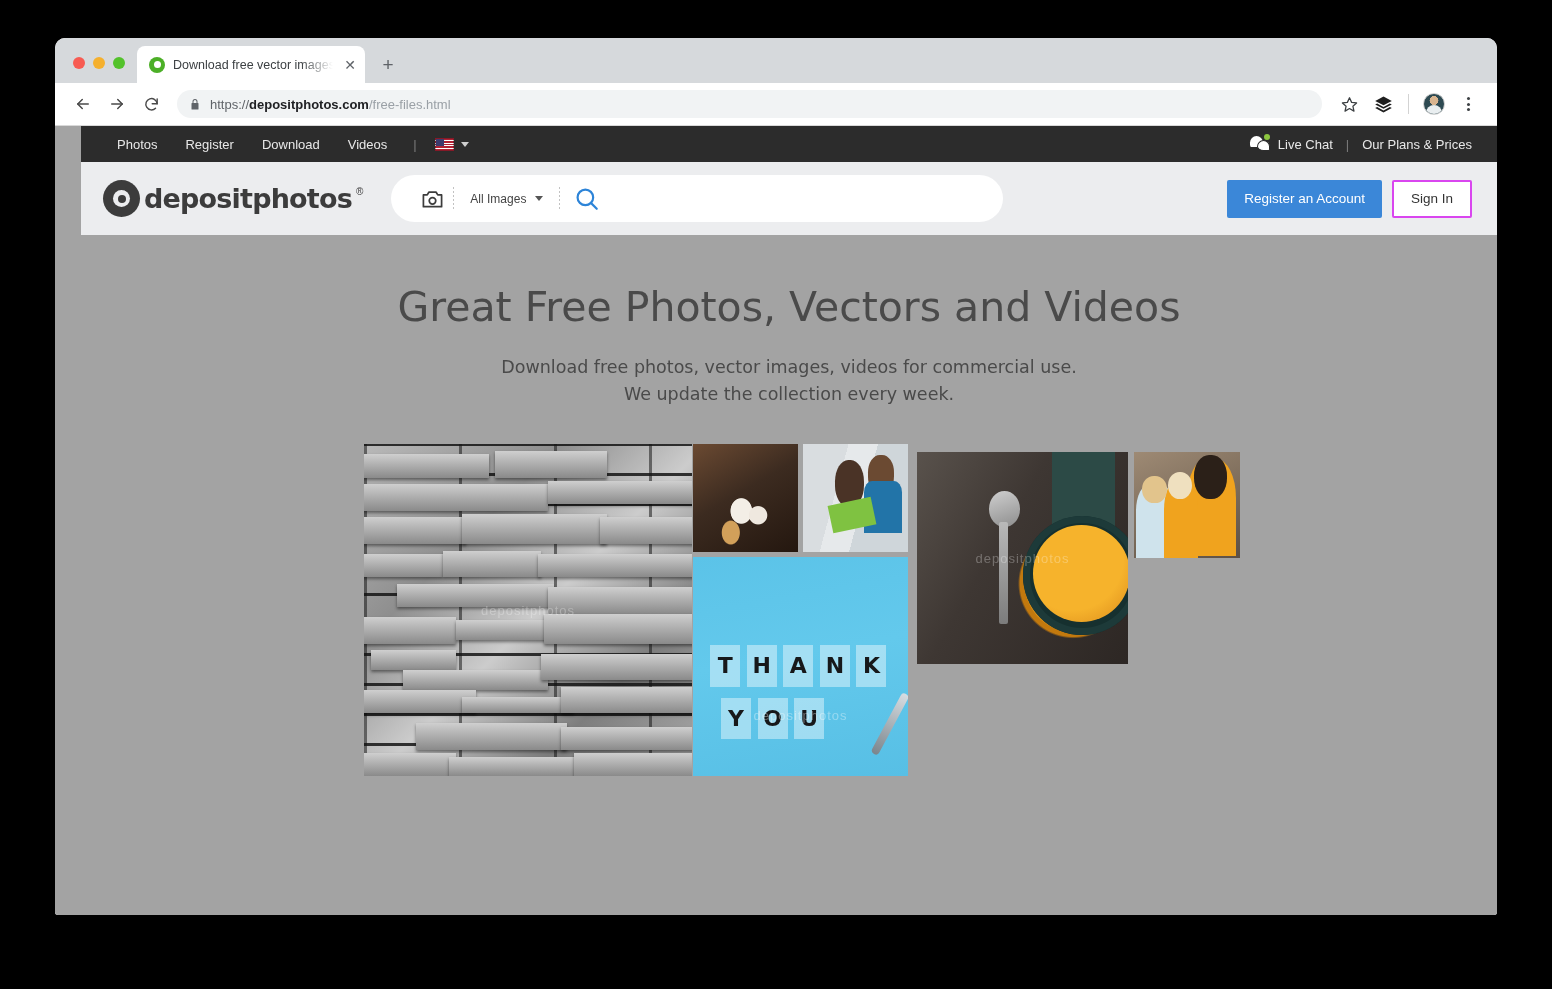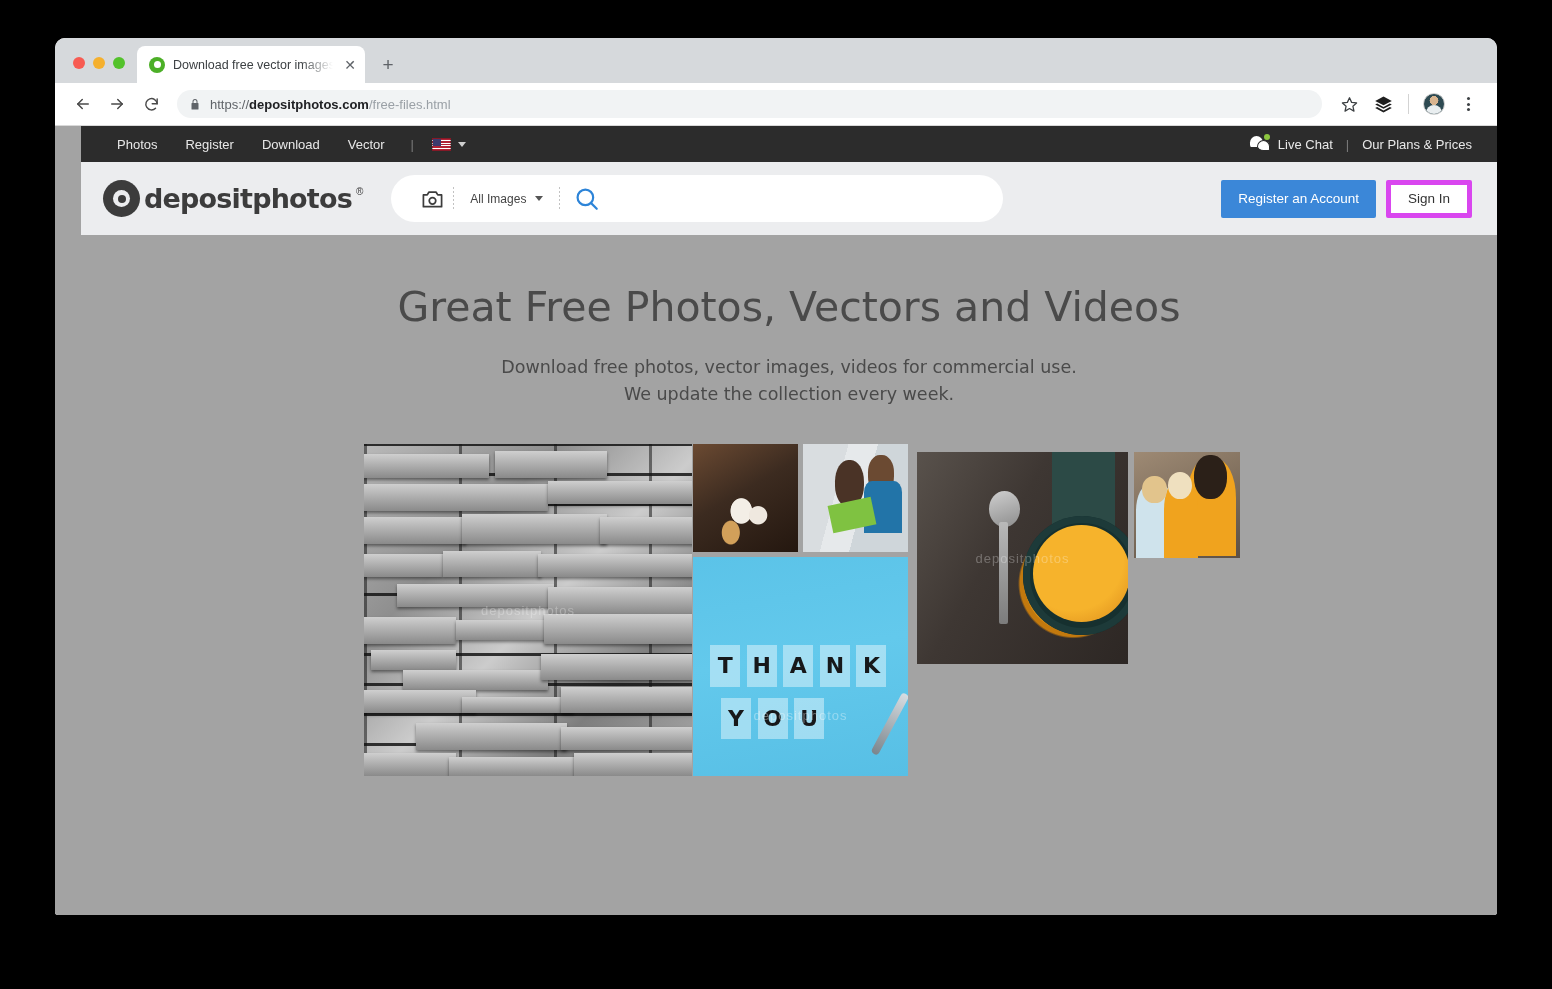--- a/index.html
+++ b/index.html
@@ -282,21 +282,21 @@
   #register-btn {
     height: 38px; padding: 0 17px;
     background: #3b87d8; color: #fff;
     border: none; border-radius: 2px;
     font-size: 13.5px; cursor: pointer;
     font-family: "Liberation Sans", sans-serif;
   }
   #signin-btn {
     height: 38px; padding: 0 17px;
     background: #fff; color: #333;
-    border: 5px solid #d946ef; border-radius: 2px;
+    border: 2px solid #d946ef; border-radius: 2px;
     font-size: 13.5px; cursor: pointer;
     font-family: "Liberation Sans", sans-serif;
   }
 
   
   #hero { text-align: center; padding-top: 48px; }
   #hero-title {
     font-size: 41px; font-weight: 400; color: #4a4a4a;
     margin: 0; line-height: 1.2;
     font-family: "DejaVu Sans", sans-serif;
@@ -496,21 +496,21 @@
     </div>
   </div>
 
   <div id="viewport">
 
     <div id="site-topnav">
       <div id="topnav-left">
         <span class="topnav-link">Photos</span>
         <span class="topnav-link">Register</span>
         <span class="topnav-link">Download</span>
-        <span class="topnav-link">Vector</span>
+        <span class="topnav-link">Videos</span>
         <span class="topnav-sep">|</span>
         <span id="lang-select">
           <span id="flag-icon"></span>
           <span class="caret-down"></span>
         </span>
       </div>
       <div id="topnav-right">
         <span id="live-chat">
           <span id="chat-icon">
             <span class="b1"></span>

